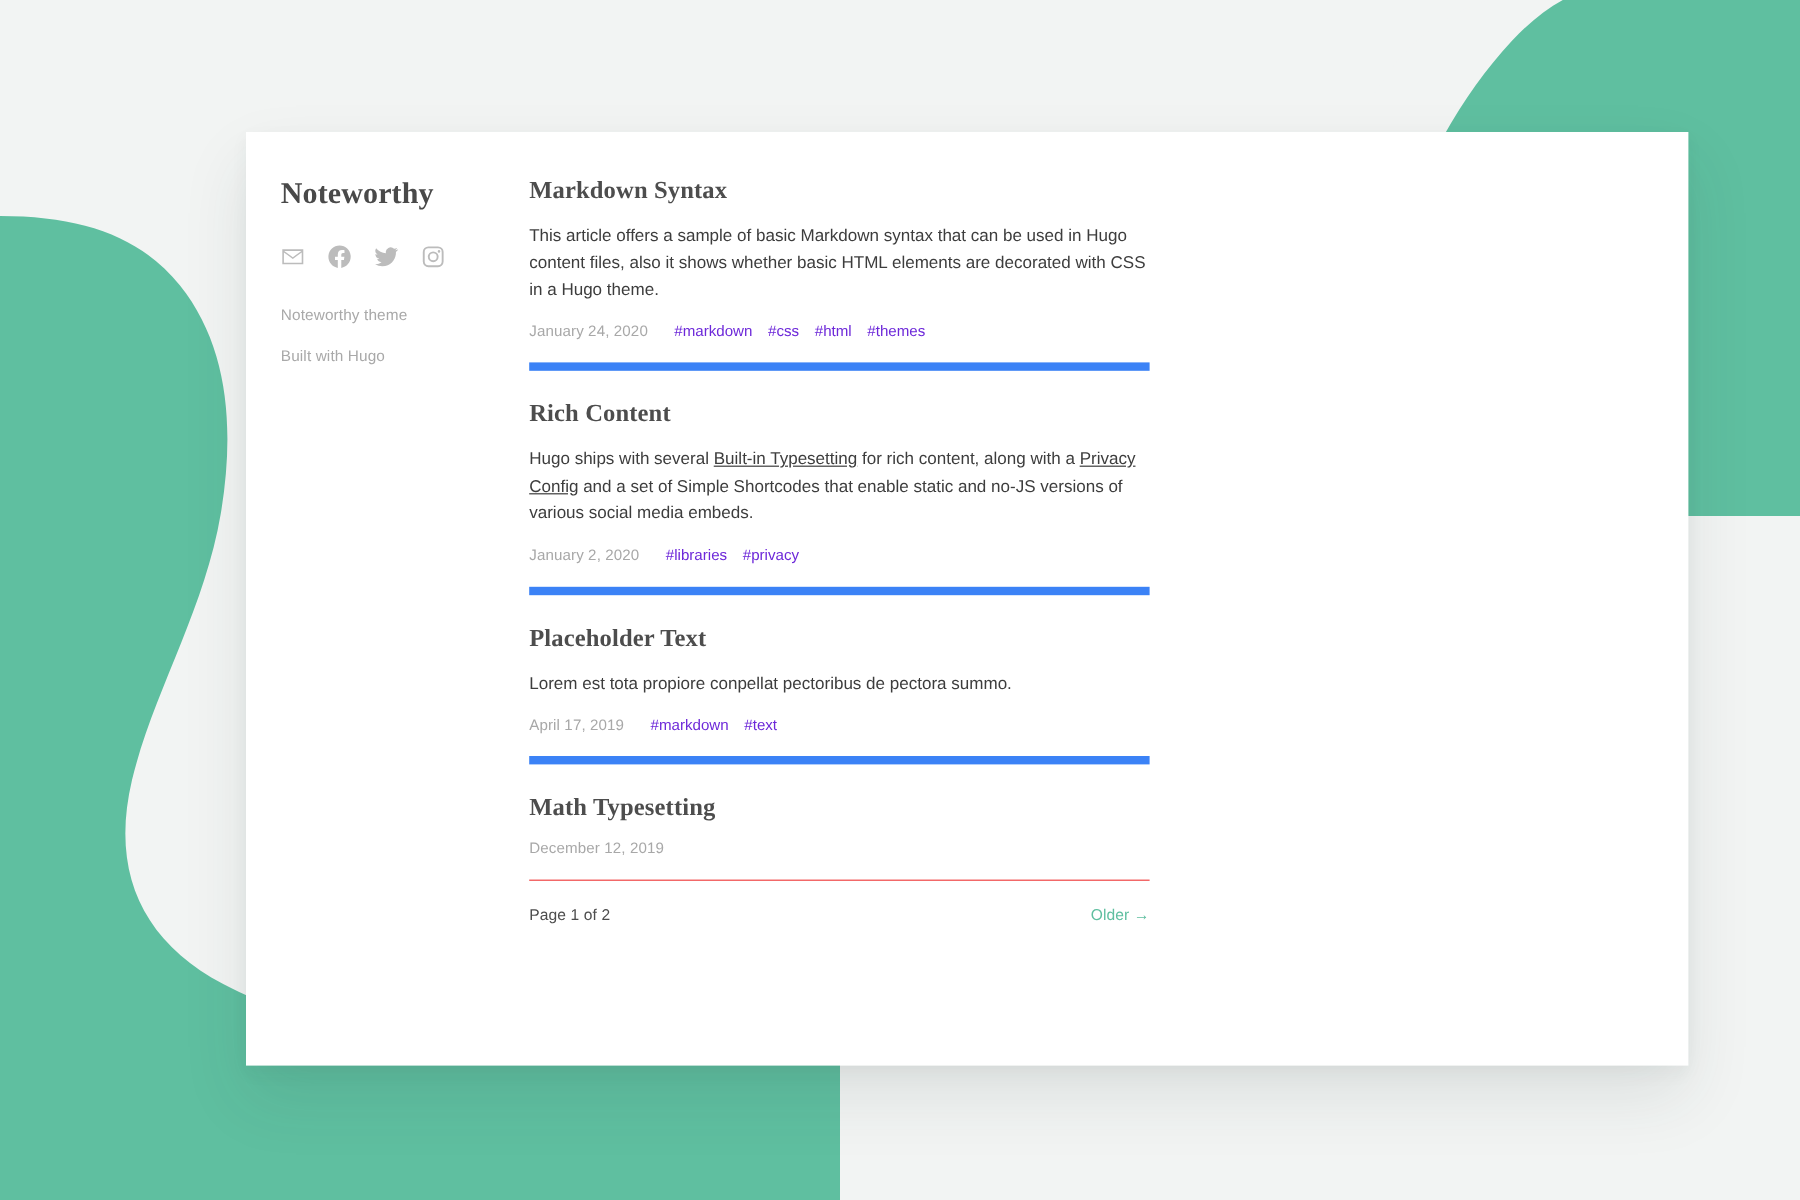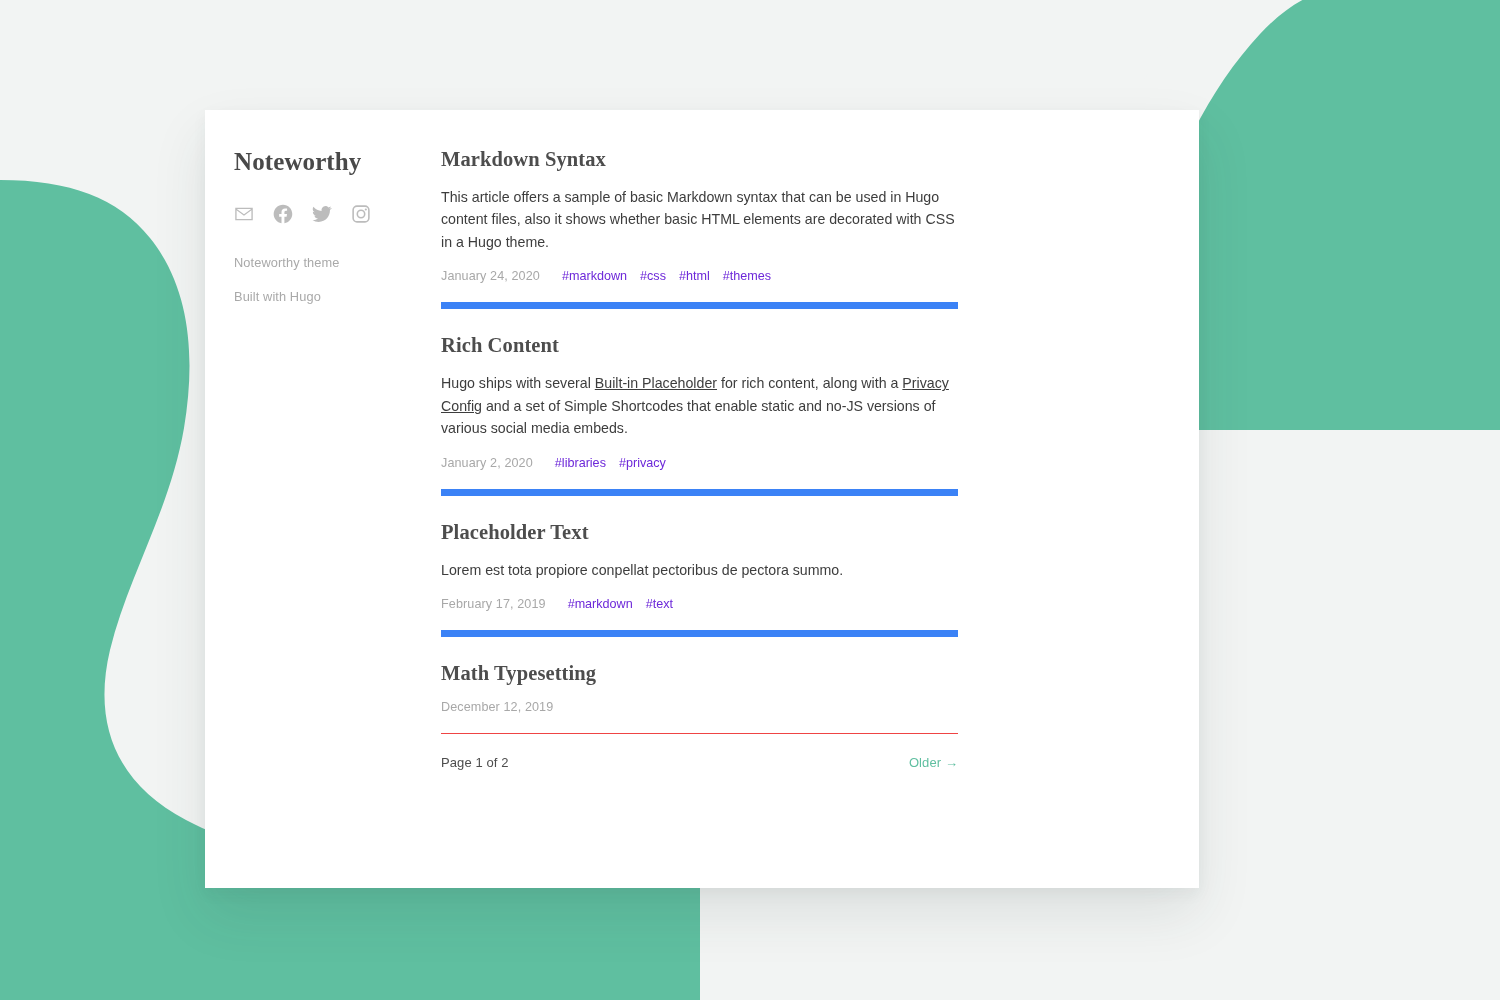--- a/index.html
+++ b/index.html
@@ -13,21 +13,21 @@
 
   
   .blob { position:absolute; pointer-events:none; }
   #blob-tr { top:0; right:0; width:440px; height:430px; }
   #blob-bl { left:0; top:180px; width:700px; height:820px; }
 
   
   #card {
     position:absolute;
     left:205px; top:110px;
-    width:994px; height:778px;
+    width:1202px; height:778px;
     background:#ffffff;
     box-shadow:0 26px 52px rgba(40,60,55,0.10), 0 6px 14px rgba(40,60,55,0.05);
     display:flex;
     z-index:5;
   }
 
   
   #sidebar { width:236px; flex:0 0 236px; padding:38px 0 0 29px; }
   #site-title {
     font-family:"Liberation Serif", serif;
@@ -164,35 +164,35 @@
                 <a href="#" class="tag">#markdown</a>
                 <a href="#" class="tag">#css</a>
                 <a href="#" class="tag">#html</a>
                 <a href="#" class="tag">#themes</a>
               </span>
           </div>
         </article>
 
         <article class="post">
           <h2 class="post-title">Rich Content</h2>
-          <p class="post-summary">Hugo ships with several <a href="#">Built-in Placeholder</a> for rich content, along with a <a href="#">Privacy Config</a> and a set of Simple Shortcodes that enable static and no-JS versions of various social media embeds.</p>
+          <p class="post-summary">Hugo ships with several <a href="#">Built-in Typesetting</a> for rich content, along with a <a href="#">Privacy Config</a> and a set of Simple Shortcodes that enable static and no-JS versions of various social media embeds.</p>
           <div class="post-meta">
             <span class="post-date">January 2, 2020</span>
             <span class="post-tags">
                 <a href="#" class="tag">#libraries</a>
                 <a href="#" class="tag">#privacy</a>
               </span>
           </div>
         </article>
 
         <article class="post">
           <h2 class="post-title">Placeholder Text</h2>
           <p class="post-summary">Lorem est tota propiore conpellat pectoribus de pectora summo.</p>
           <div class="post-meta">
-            <span class="post-date">February 17, 2019</span>
+            <span class="post-date">April 17, 2019</span>
             <span class="post-tags">
                 <a href="#" class="tag">#markdown</a>
                 <a href="#" class="tag">#text</a>
               </span>
           </div>
         </article>
 
         <article class="post">
           <h2 class="post-title">Math Typesetting</h2>
           <div class="post-meta">

